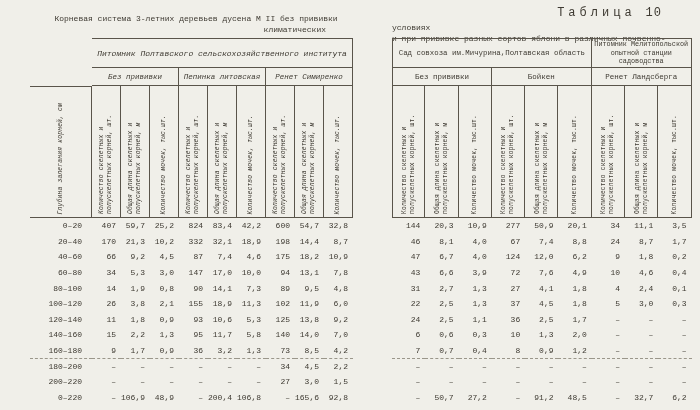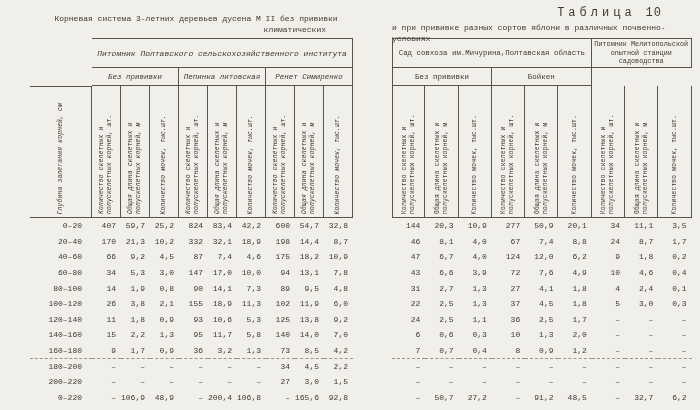--- a/index.html
+++ b/index.html
@@ -57,22 +57,22 @@
 
 <div class="abs tab-label">
   <span class="w">Таблица</span><span>10</span>
 </div>
 
 <div class="abs title-l">
   <div>Корневая система 3-летних деревьев дусена М II без прививки</div>
   <div class="l2">климатических</div>
 </div>
 <div class="abs title-r">
+  <div>условиях</div>
   <div>и при прививке разных сортов яблони в различных почвенно-</div>
-  <div>условиях</div>
 </div>
 
 <div class="abs ltable">
   <div class="hgrid hgrid-l">
     <div class="hc depth-h rot">
       <span class="vert">Глубина залегания корней, см</span>
     </div>
     <div class="hc site site-l">Питомник Полтавского сельскохозяйственного института</div>
     <div class="hc grp g1l">Без прививки</div>
     <div class="hc grp g2l">Пепинка литовская</div>
@@ -228,20 +228,21 @@
       <div class="cell num">92,8</div>
     </div>
 </div>
 
 <div class="abs rtable">
   <div class="hgrid hgrid-r">
     <div class="hc site site-a">Сад совхоза им.Мичурина,Полтавская область</div>
     <div class="hc site site-b">Питомник Мелитопольской опытной станции садоводства</div>
     <div class="hc grp g1r">Без прививки</div>
     <div class="hc grp g2r">Бойкен</div>
+    <div class="hc grp g3r">Ренет Ландсберга</div>
     <div class="hc rot rot-first">
         <span class="vert">Количество скелетных и полускелетных корней, шт.</span>
       </div>
     <div class="hc rot">
         <span class="vert">Общая длина скелетных и полускелетных корней, м</span>
       </div>
     <div class="hc rot">
         <span class="vert">Количество мочек, тыс.шт.</span>
       </div>
     <div class="hc rot">

